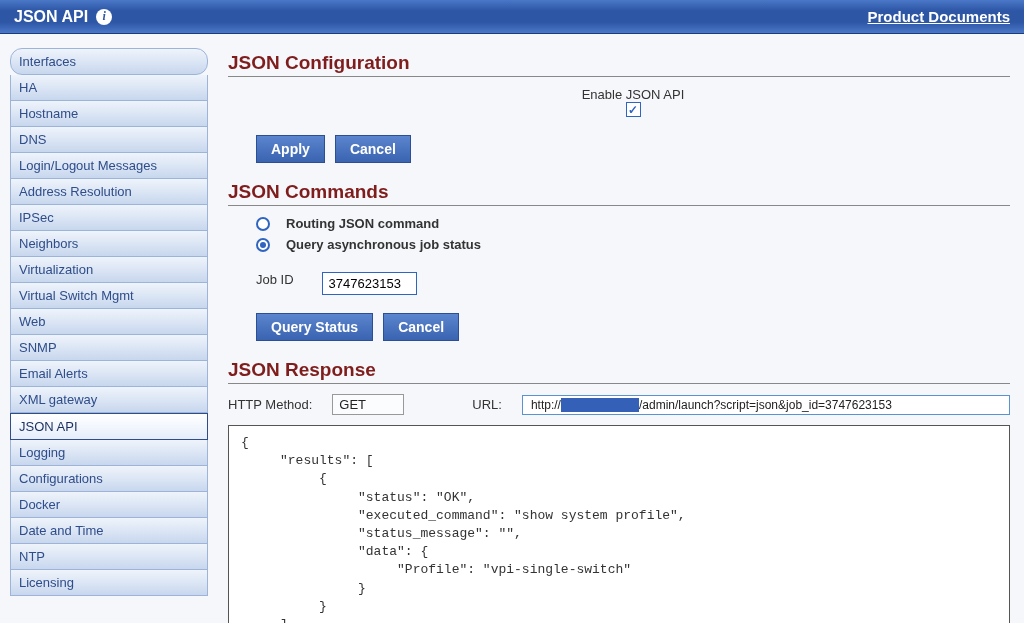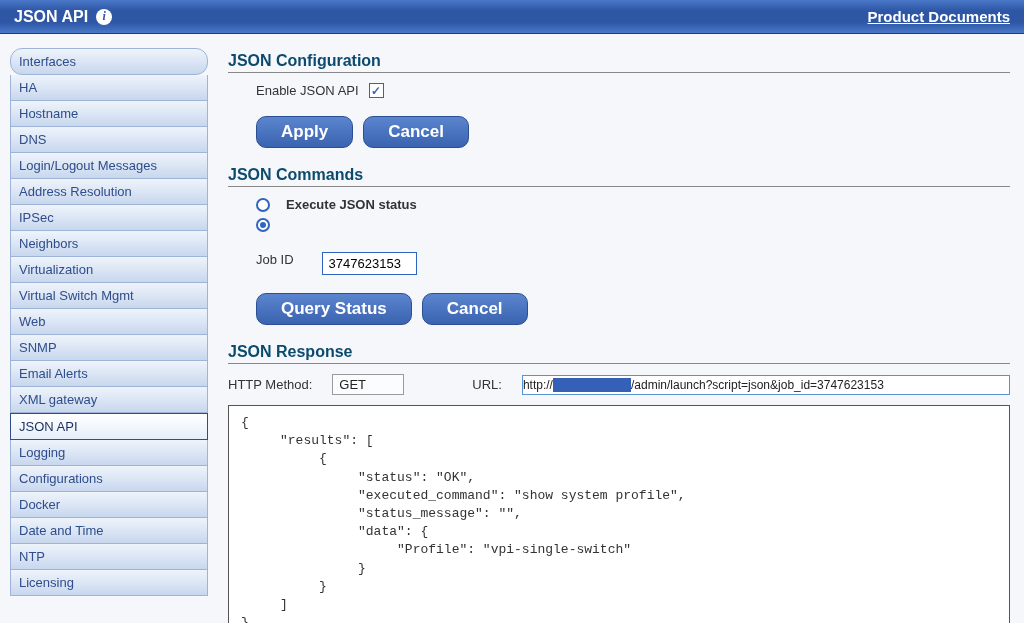--- a/index.html
+++ b/index.html
@@ -68,59 +68,59 @@
     color: #1b2f5e;
     border: 1px solid #2f4d8a;
     position: relative;
     font-weight: normal;
   }
   .main {
     flex: 1;
     padding-right: 4px;
   }
   .section-title {
-    color: #0c4a6e;
-    font-weight: bold;
-    font-size: 16px;
+    color: #7f1d1d;
+    font-weight: bold;
+    font-size: 19px;
     border-bottom: 1px solid #888;
     padding-bottom: 2px;
     margin-bottom: 10px;
     margin-top: 4px;
   }
   .row {
     display: flex;
     align-items: center;
-    gap: 10px;
     margin-left: 28px;
     margin-bottom: 10px;
+    flex-direction: column;
   }
   .checkbox {
     width: 15px; height: 15px;
     border: 1px solid #2f64c1;
     display: inline-flex;
     align-items: center; justify-content: center;
     color: #2f64c1;
     font-size: 12px;
     font-weight: bold;
     background: #fff;
   }
   .btn-row {
     display: flex; gap: 10px;
     margin-left: 28px;
     margin-top: 18px; margin-bottom: 18px;
   }
   .btn {
     background: linear-gradient(to bottom, #5c85cf, #3a63b0);
     color: #fff;
     border: 1px solid #2b4e94;
-    padding: 5px 24px;
-    font-weight: bold;
-    font-size: 17px;
+    padding: 5px 14px;
+    font-weight: bold;
+    font-size: 14px;
     cursor: pointer;
-    border-radius: 10px;
+    border-radius: 0;
   }
   .radio-row {
     display: flex; align-items: center; gap: 16px;
     margin-left: 28px; margin-bottom: 6px;
     font-weight: bold;
   }
   .radio {
     width: 14px; height: 14px;
     border: 2px solid #2f64c1;
     border-radius: 50%;
@@ -152,21 +152,21 @@
   .readonly-box {
     border: 1px solid #999;
     background: #fbfcfe;
     padding: 2px 6px;
     font-size: 13px;
     color: #222;
   }
   .url-box {
     border: 1px solid #5a93d4;
     background: #fff;
-    padding: 2px 0;
+    padding: 2px 8px;
     font-size: 12px;
     color: #222;
     display: inline-flex;
     align-items: center;
     flex: 1;
     min-width: 0;
   }
   .url-redact {
     background: #3560b8;
     display: inline-block;
@@ -228,24 +228,25 @@
       <span class="checkbox">✓</span>
     </div>
     <div class="btn-row">
       <button class="btn">Apply</button>
       <button class="btn">Cancel</button>
     </div>
 
     <div class="section-title">JSON Commands</div>
     <div class="radio-row">
       <span class="radio"></span>
-      <span>Execute JSON status</span>
+      <span>Routing JSON command</span>
     </div>
     <div class="radio-row">
       <span class="radio filled"></span>
+      <span>Query asynchronous job status</span>
     </div>
     <div class="field-row">
       <span>Job ID</span>
       <input class="text-input" style="width: 95px;" value="3747623153">
     </div>
     <div class="btn-row">
       <button class="btn">Query Status</button>
       <button class="btn">Cancel</button>
     </div>
 

